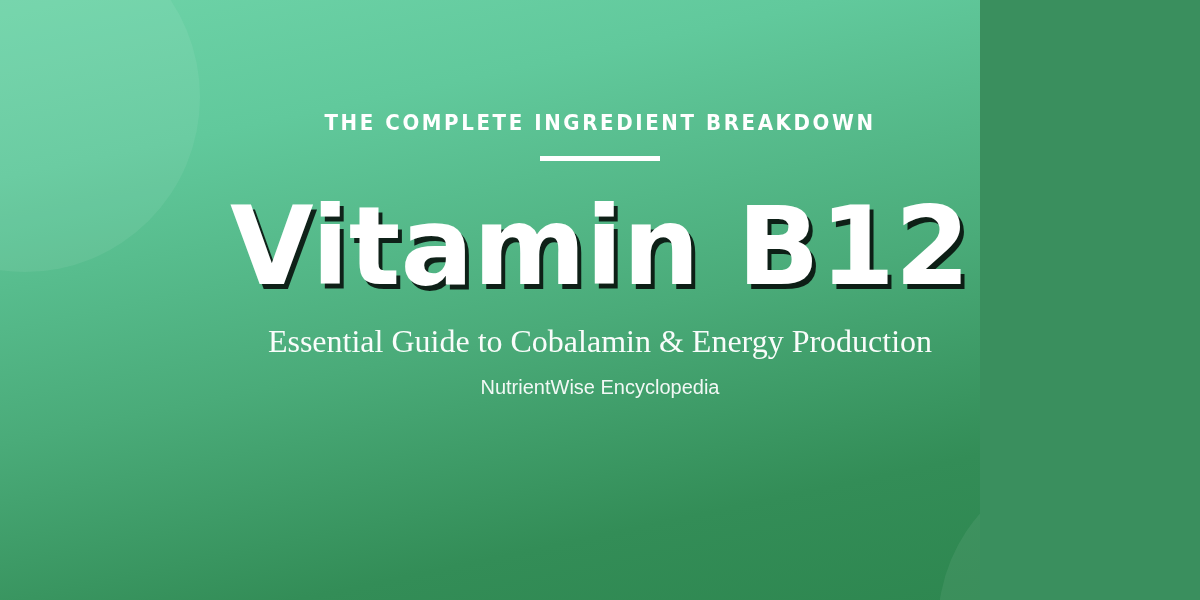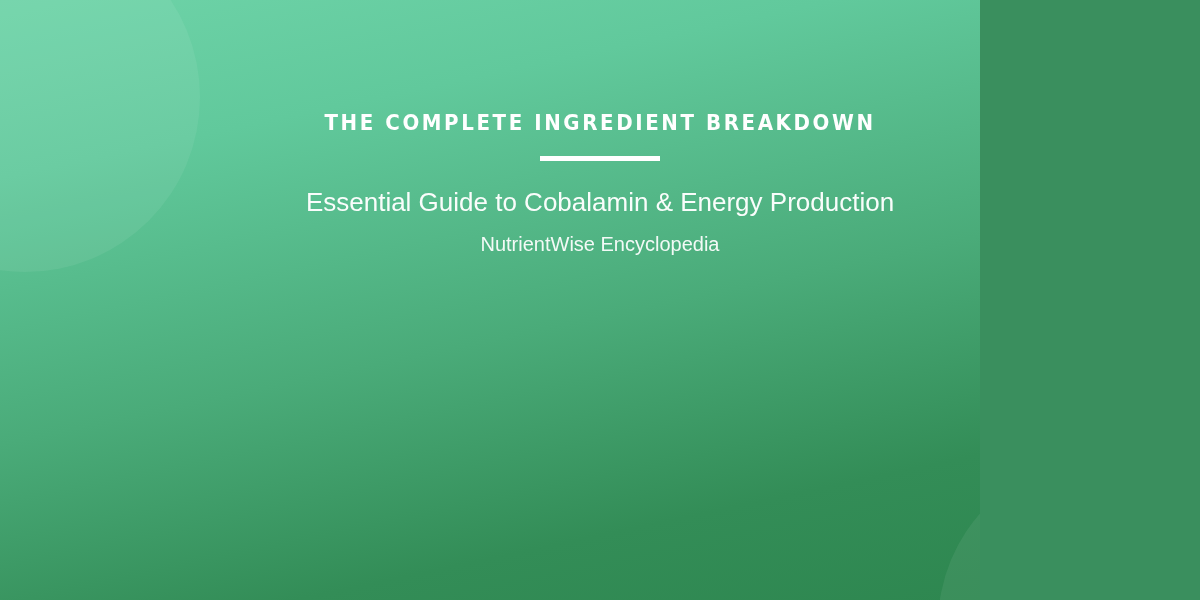--- a/index.html
+++ b/index.html
@@ -89,23 +89,23 @@
     font-size: 108px;
     font-weight: 700;
     color: #ffffff;
     line-height: 1.04;
     letter-spacing: 0px;
     white-space: nowrap;
     text-shadow: 4px 5px 0 rgba(0, 0, 0, 0.82);
   }
 
   .subtitle {
-    margin-top: 26px;
-    font-family: Liberation Sans, sans-serif;
-    font-size: 26px;
+    margin-top: 19px;
+    font-family: Liberation Serif, serif;
+    font-size: 32px;
     font-weight: 400;
     color: rgba(255, 255, 255, 0.97);
     line-height: 1.2;
     white-space: nowrap;
   }
 
   .byline {
     margin-top: 14px;
     font-family: Liberation Sans, sans-serif;
     font-size: 20px;
@@ -142,20 +142,21 @@
   <div class="deco deco-topleft"></div>
   <div class="deco deco-topright"></div>
   <div class="deco deco-bottomright"></div>
 
   <div class="content">
 
     <div class="eyebrow">THE COMPLETE INGREDIENT BREAKDOWN</div>
 
     <div class="eyebrow-rule"></div>
 
+    <h1 class="title">Vitamin B12</h1>
 
     <div class="subtitle">Essential Guide to Cobalamin &amp; Energy Production</div>
 
     <div class="byline">NutrientWise Encyclopedia</div>
 
   </div>
 
   <div class="logo-badge">
     <span>
       <svg width="44" height="34" viewBox="0 0 44 34" aria-hidden="true">

